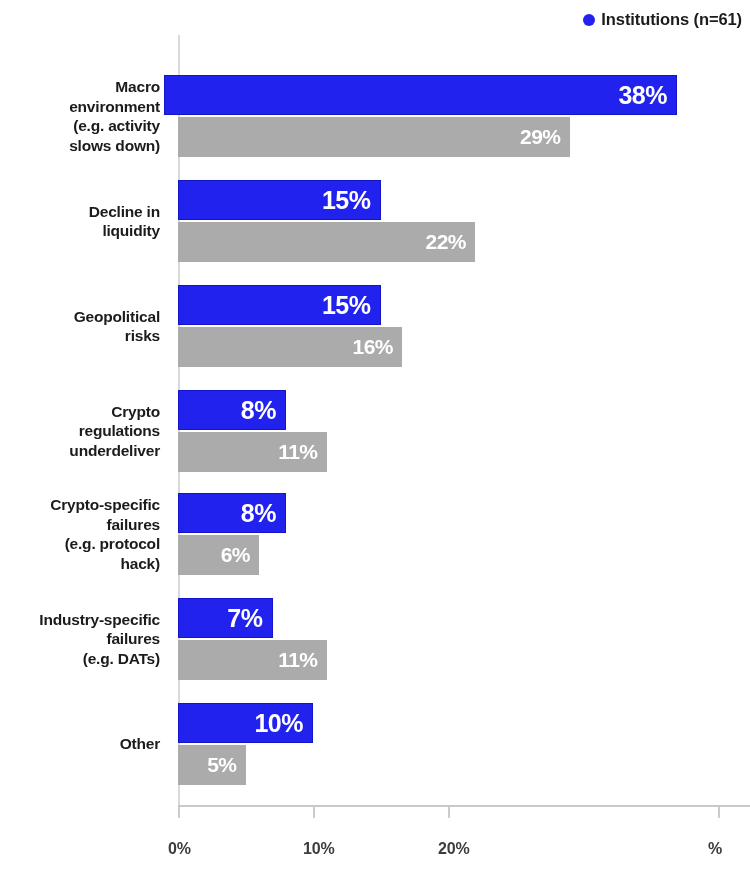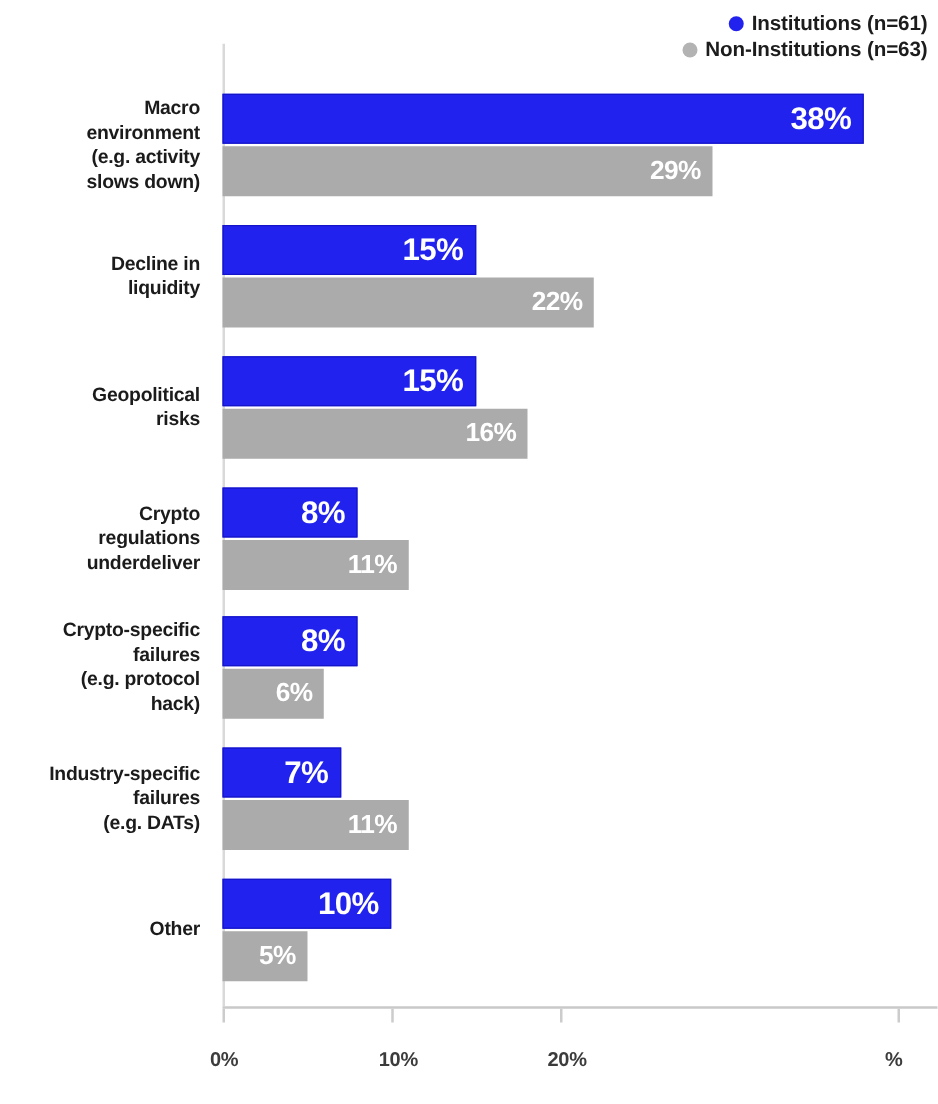--- a/index.html
+++ b/index.html
@@ -133,53 +133,50 @@
 </style>
 </head>
 <body>
 
 <div id="chart-root">
 
   <div id="legend">
     <span class="legend-row">
       <span class="legend-dot inst"></span><span>Institutions (n=61)</span>
     </span>
-    <span class="legend-row">
-      <span class="legend-dot noninst"></span><span>Non-Institutions (n=63)</span>
-    </span>
   </div>
 
   <div id="y-axis-line"></div>
   <div id="x-axis-line"></div>
 
   <div id="bars-layer">
       <div class="group" style="top: 75px; height: 94px;">
         <div class="cat-label" style="top: 2px;">Macro<br>environment<br>(e.g. activity<br>slows down)</div>
-        <div class="bar inst" style="left: 178px; top: 0px; width: 513px; padding-left: 40px;">
+        <div class="bar inst" style="left: 164px; top: 0px; width: 513px; padding-left: 40px;">
           <span class="bar-value">38%</span>
         </div>
         <div class="bar noninst" style="left: 178px; top: 42px; width: 391.5px;">
           <span class="bar-value">29%</span>
         </div>
       </div>
       <div class="group" style="top: 180px; height: 82px;">
         <div class="cat-label" style="top: 21.5px;">Decline in<br>liquidity</div>
         <div class="bar inst" style="left: 178px; top: 0px; width: 202.5px;">
           <span class="bar-value">15%</span>
         </div>
         <div class="bar noninst" style="left: 178px; top: 42px; width: 297px; text-align: center;">
           <span class="bar-value">22%</span>
         </div>
       </div>
       <div class="group" style="top: 285px; height: 82px;">
         <div class="cat-label" style="top: 21.5px;">Geopolitical<br>risks</div>
         <div class="bar inst" style="left: 178px; top: 0px; width: 202.5px;">
           <span class="bar-value">15%</span>
         </div>
-        <div class="bar noninst" style="left: 178px; top: 42px; width: 244px;">
+        <div class="bar noninst" style="left: 178px; top: 42px; width: 224px;">
           <span class="bar-value">16%</span>
         </div>
       </div>
       <div class="group" style="top: 390px; height: 82px;">
         <div class="cat-label" style="top: 11.75px;">Crypto<br>regulations<br>underdeliver</div>
         <div class="bar inst" style="left: 178px; top: 0px; width: 108px;">
           <span class="bar-value">8%</span>
         </div>
         <div class="bar noninst" style="left: 178px; top: 42px; width: 148.5px;">
           <span class="bar-value">11%</span>

